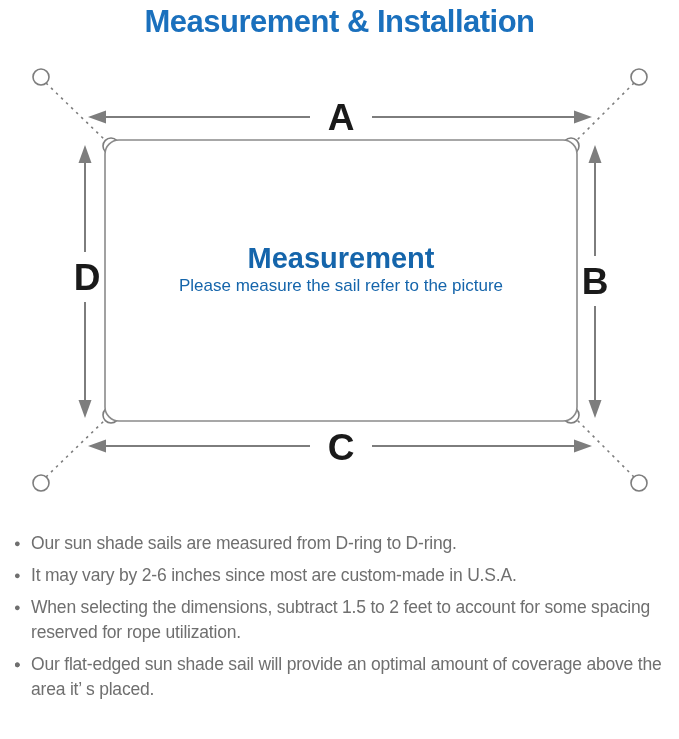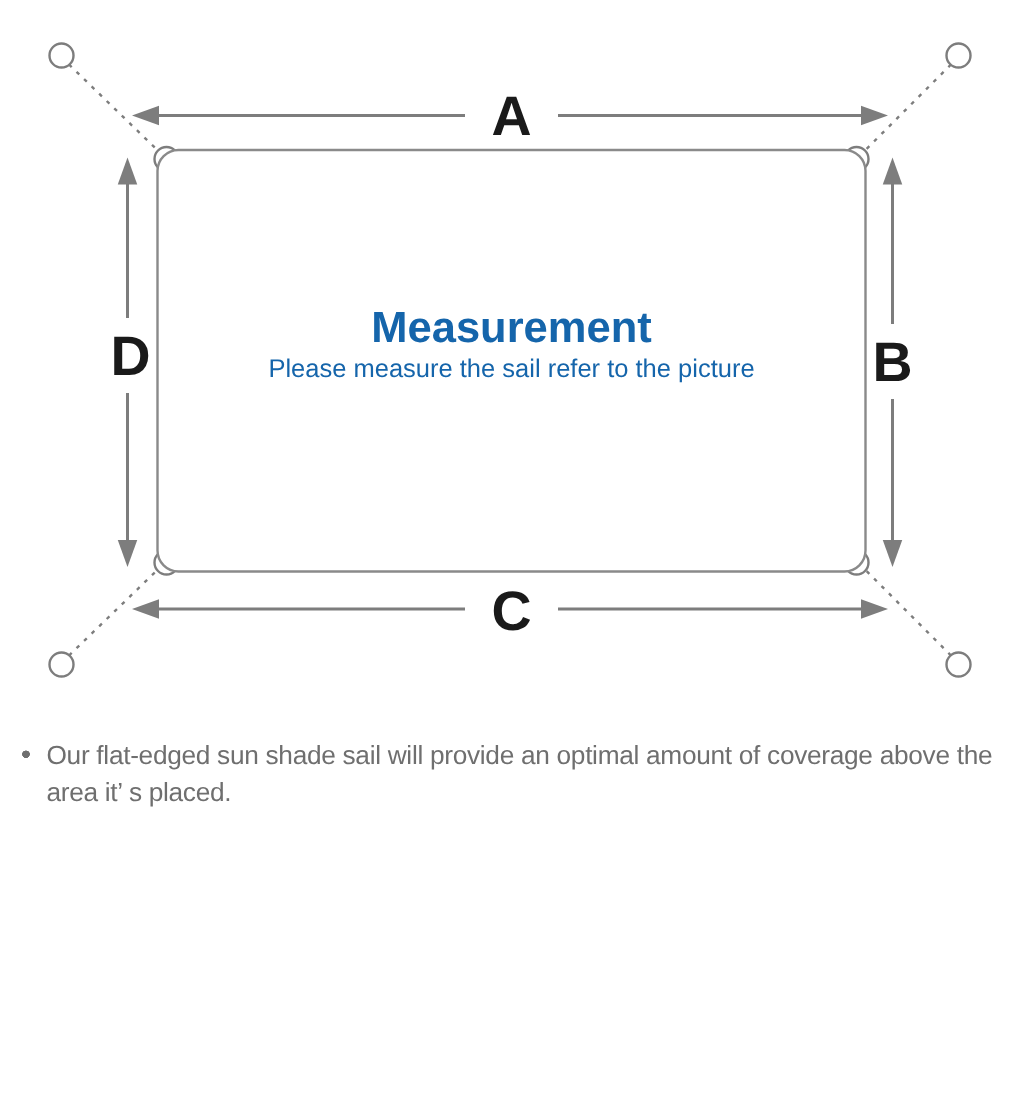--- a/index.html
+++ b/index.html
@@ -72,20 +72,21 @@
     font-size:11px;
     line-height:25px;
     color:var(--text_gray);
   }
 </style>
 </head>
 <body>
 
 <div class="page">
 
+  <h1 class="title">Measurement &amp; Installation</h1>
 
   <div class="diagram">
     <svg width="679" height="480" viewBox="0 0 679 480">
 
       <line class="dash" x1="46" y1="43" x2="108" y2="103"></line>
       <line class="dash" x1="634" y1="43" x2="574" y2="103"></line>
       <line class="dash" x1="46" y1="437" x2="108" y2="377"></line>
       <line class="dash" x1="634" y1="437" x2="574" y2="377"></line>
 
       <circle class="ring" cx="41" cy="37" r="8"></circle>
@@ -134,26 +135,29 @@
       <text class="dim-label" x="595" y="254">B</text>
 
       <text class="center-title" x="341" y="228">Measurement</text>
       <text class="center-sub" x="341" y="251">Please measure the sail refer to the picture</text>
     </svg>
   </div>
 
   <ul class="notes">
     <li>
       <span class="bullet">●</span>
+      <span class="note-text">Our sun shade sails are measured from D-ring to D-ring.</span>
     </li>
     <li>
       <span class="bullet">●</span>
+      <span class="note-text">It may vary by 2-6 inches since most are custom-made in U.S.A.</span>
     </li>
     <li>
       <span class="bullet">●</span>
+      <span class="note-text">When selecting the dimensions, subtract 1.5 to 2 feet to account for some spacing reserved for rope utilization.</span>
     </li>
     <li>
       <span class="bullet">●</span>
     </li>
     <li>
       <span class="bullet">●</span>
       <span class="note-text">Our flat-edged sun shade sail will provide an optimal amount of coverage above the area it’ s placed.</span>
     </li>
   </ul>
 

